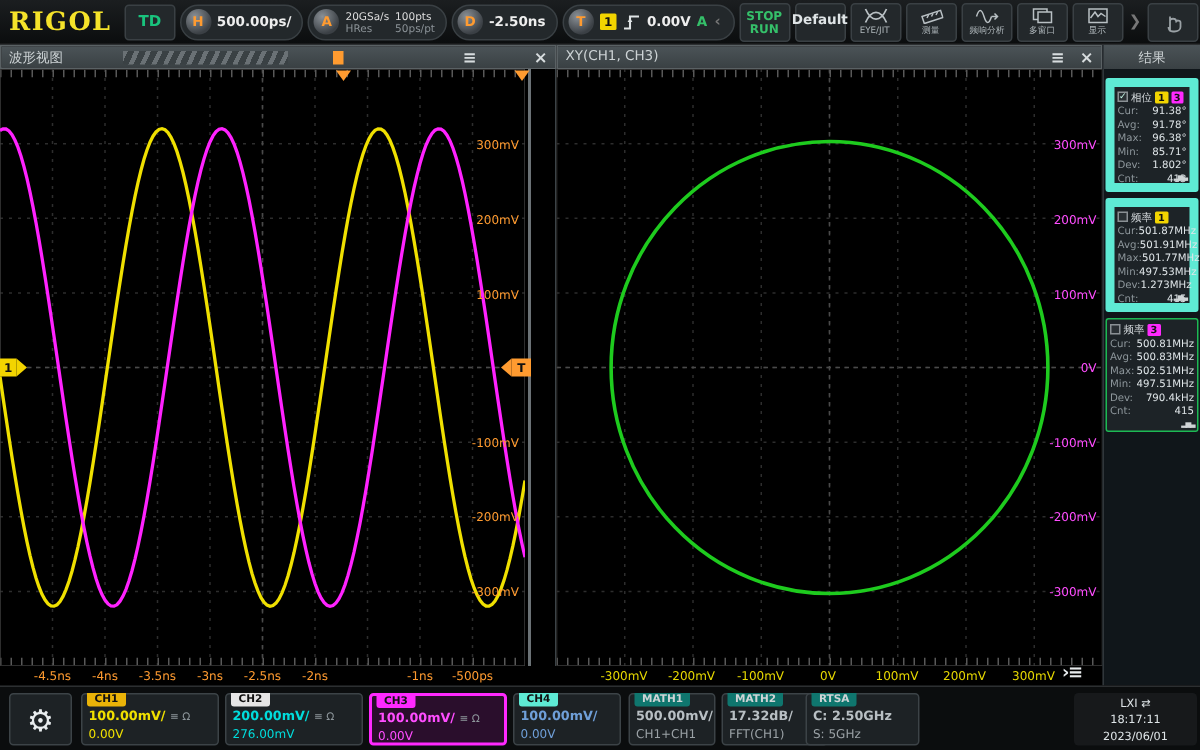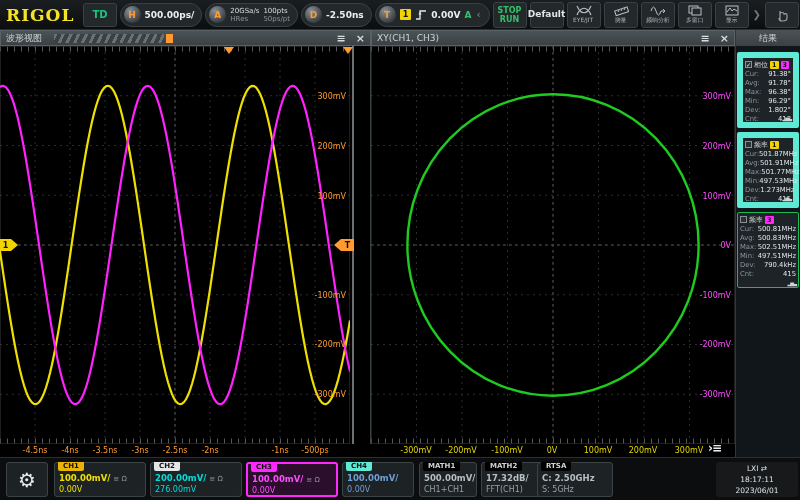--- a/index.html
+++ b/index.html
@@ -52,21 +52,21 @@
   .card-h{display:flex;align-items:center;gap:2px;height:11px;}
   .cb{width:7px;height:7px;border:1px solid #8a9094;background:#2a3034;font-size:6px;color:#cfe;line-height:6px;text-align:center;}
   .cname{font-size:7px;color:#d8dde0;}
   .chip{font-size:6.5px;font-weight:bold;padding:0 2px;border-radius:1px;line-height:8px;}
   .crow{display:flex;justify-content:space-between;font-size:6.8px;line-height:9px;}
   .crow .k{color:#8d969b;} .crow .v{color:#dfe5e8;}
   .hist{position:absolute;right:2px;bottom:1px;font-size:5px;color:#cfd4d6;letter-spacing:-1px;}
   
   .bbar{position:absolute;left:0;top:457px;width:800px;height:43px;background:#0b0d0e;border-top:1px solid #2c2f31;}
   .blk{position:absolute;top:4px;height:35px;background:#1d2225;border:1px solid #3c4347;border-radius:3px;}
-  .tab{position:absolute;left:3px;top:-1px;font-size:7px;font-weight:bold;padding:0 5px;line-height:9px;border-radius:0 0 2px 2px;background:#000000;color:#cfd4d6;}
+  .tab{position:absolute;left:3px;top:-1px;font-size:7px;font-weight:bold;padding:0 5px;line-height:9px;border-radius:0 0 2px 2px;background:#0f766e;color:#cfd4d6;}
   .l1{position:absolute;left:4px;top:10px;font-size:8.5px;font-weight:bold;white-space:nowrap;}
   .l2{position:absolute;left:4px;top:22px;font-size:8px;white-space:nowrap;color:#cfd4d6;}
   .cicons{font-size:7px;color:#8d969b;margin-left:3px;font-weight:normal;}
   .blk.sel{border:2px solid #ff29ff;background:#2a0e2c;}
   .gearbtn{position:absolute;left:6px;top:4px;width:42px;height:35px;background:#1d2225;border:1px solid #3c4347;border-radius:3px;color:#e8ecee;font-size:20px;display:flex;align-items:center;justify-content:center;}
   .clock{position:absolute;right:2px;top:4px;width:82px;height:35px;background:#17191b;border-radius:3px;color:#dfe5e8;font-size:7.5px;text-align:center;line-height:11px;padding-top:1px;}
   svg{display:block;}
 </style>
 </head>
 <body>
@@ -164,21 +164,21 @@
     <span class="chev">❯</span>
     <div class="tbtn">
       <span class="ic">
         <svg width="14" height="14" viewBox="0 0 14 14">
             <path d="M5,13 L5,3 M5,6 c0,-2 4,-2 4,0 M9,7 c0,-2 3,-1.5 3,0 v3 c0,2 -2,3 -4,3 h-1 c-2,0 -3,-1 -3,-3" stroke="#9aa1a5" fill="none" stroke-width="1.2"></path>
           </svg>
       </span>
     </div>
   </div>
 
-  <div class="pane-title" style="left:0;top:30px;width:371px;">
+  <div class="pane-title" style="left:0;top:30px;width:371px;gap:28px;">
     <span class="ptxt">波形视图</span>
     <span class="hatch"></span>
     <span class="omark"></span>
     <span class="pbtn" style="margin-left:auto">≡</span>
     <span class="pbtn">×</span>
   </div>
   <div class="plot" style="left:0;top:46px;width:371px;height:398px;border-right:1px solid #3c4347;">
     <svg id="wf-svg" width="350" height="398" viewBox="0 0 350 398">
         <path d="M35,0V398M70,0V398M105,0V398M140,0V398M175,0V398M210,0V398M245,0V398M280,0V398M315,0V398M0,49.75H350M0,99.5H350M0,149.25H350M0,199H350M0,248.75H350M0,298.5H350M0,348.25H350" stroke="#2d2d2d" fill="none" stroke-width="1" stroke-dasharray="2,4"></path>
         <path d="M175,0V398M0,199H350" stroke="#4a4a4a" fill="none" stroke-width="1" stroke-dasharray="3,3"></path>
@@ -272,21 +272,21 @@
       <div class="crow">
           <span class="k">Avg:</span>
           <span class="v">91.78°</span>
         </div>
       <div class="crow">
           <span class="k">Max:</span>
           <span class="v">96.38°</span>
         </div>
       <div class="crow">
           <span class="k">Min:</span>
-          <span class="v">96.29°</span>
+          <span class="v">85.71°</span>
         </div>
       <div class="crow">
           <span class="k">Dev:</span>
           <span class="v">1.802°</span>
         </div>
       <div class="crow">
           <span class="k">Cnt:</span>
           <span class="v">413</span>
         </div>
       <span class="hist">▂▅▃</span>

